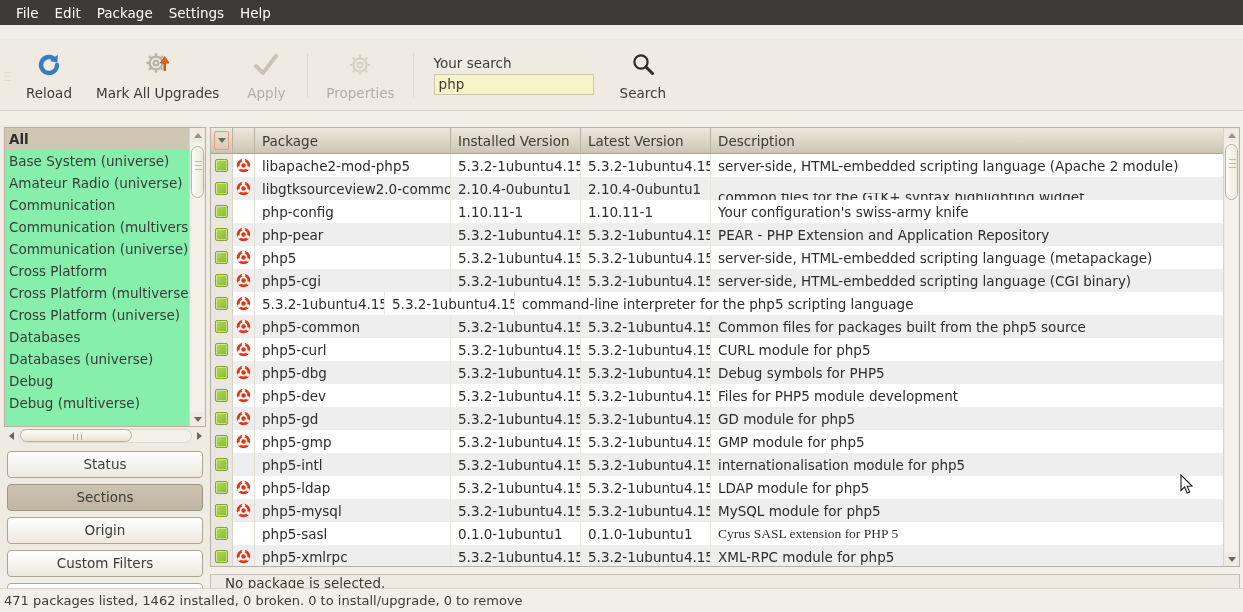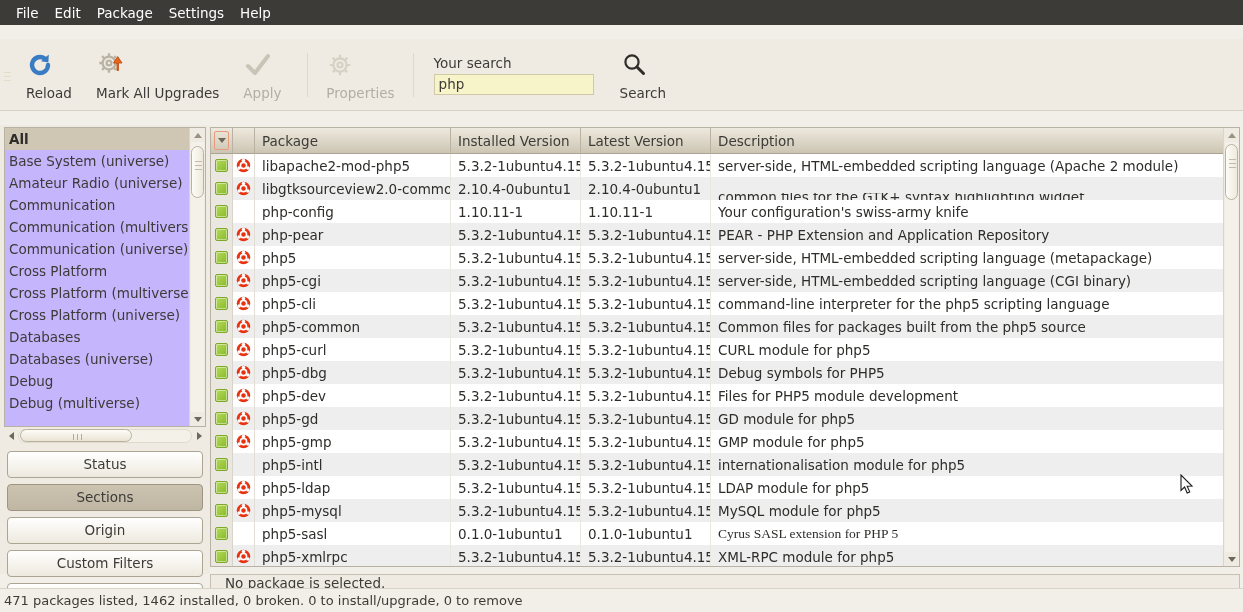--- a/index.html
+++ b/index.html
@@ -29,21 +29,21 @@
   }
   .tb-grip { width: 14px; height: 100%; position: relative; flex: 0 0 14px; }
   .tb-grip i {
     position: absolute; left: 4px; width: 7px; height: 1px; background: #e2dcc9;
   }
   .tb-grip i:nth-child(1){ top: 33px; }
   .tb-grip i:nth-child(2){ top: 37px; }
   .tb-grip i:nth-child(3){ top: 41px; }
 
   .tbtn {
-    display: flex; flex-direction: column; align-items: flex-start; justify-content: center;
+    display: flex; flex-direction: column; align-items: center; justify-content: center;
     height: 62px; padding: 0 12px; min-width: 70px; cursor: default;
   }
   .tbtn .ico { height: 30px; display: flex; align-items: flex-end; justify-content: center; }
   .tbtn .lbl { margin-top: 6px; font-size: 13.5px; color: #3c3b37; white-space: nowrap; }
   .tbtn.disabled .lbl { color: #b3aea2; }
   .tb-sep { width: 1px; height: 44px; background: #ddd8cc; margin: 0 6px; flex: 0 0 1px; }
 
   .qs-wrap { display: flex; flex-direction: column; justify-content: center; height: 62px; margin-left: 14px; }
   .qs-label { font-size: 13.5px; margin-bottom: 3px; color: #3c3b37; }
   .qs-input {
@@ -56,21 +56,21 @@
   
   .body { flex: 1 1 auto; display: flex; min-height: 0; }
 
   
   .left {
     width: 210px; flex: 0 0 210px;
     display: flex; flex-direction: column;
     background: #efebe2;
     padding: 2px 4px 0 4px;
   }
-  .catbox { flex: 0 0 300px; display: flex; border: 1px solid #b8b2a4; background: #c4b5fd; }
+  .catbox { flex: 0 0 300px; display: flex; border: 1px solid #b8b2a4; background: #86efac; }
   .catlist { flex: 1 1 auto; overflow: hidden; position: relative; }
   .catitem {
     height: 22px; line-height: 22px; padding: 0 4px;
     font-size: 13.5px; white-space: nowrap; color: #3c3b37;
   }
   .catitem.sel { background: #cfc7b4; font-weight: bold; color: #2e2d2a; }
 
   
   .vsb { width: 16px; flex: 0 0 16px; background: #efebe2; position: relative; border-left: 1px solid #dbd5c8; }
   .vsb .arrow { position: absolute; left: 0; width: 16px; height: 14px; display:flex;align-items:center;justify-content:center; }
@@ -451,21 +451,20 @@
                 </div>
                 <div class="cell c-origin">
                   <svg class="ubu" viewBox="0 0 16 16">
                     <circle cx="8" cy="8" r="7.2" fill="#e8320f"></circle>
                     <circle cx="8" cy="8" r="3.3" fill="none" stroke="#ffffff" stroke-width="1.7"></circle>
                     <circle cx="8" cy="2.6" r="1.9" fill="#ffffff"></circle>
                     <circle cx="3.3" cy="10.7" r="1.9" fill="#ffffff"></circle>
                     <circle cx="12.7" cy="10.7" r="1.9" fill="#ffffff"></circle>
                   </svg>
                 </div>
-                <div class="cell c-pkg">php5-cli</div>
                 <div class="cell c-inst">5.3.2-1ubuntu4.15</div>
                 <div class="cell c-latest">5.3.2-1ubuntu4.15</div>
                 <div class="cell c-desc" style="border-right: none;">command-line interpreter for the php5 scripting language</div>
               </div>
               <div class="row even">
                 <div class="cell c-state">
                   <span class="sq"></span>
                 </div>
                 <div class="cell c-origin">
                   <svg class="ubu" viewBox="0 0 16 16">

